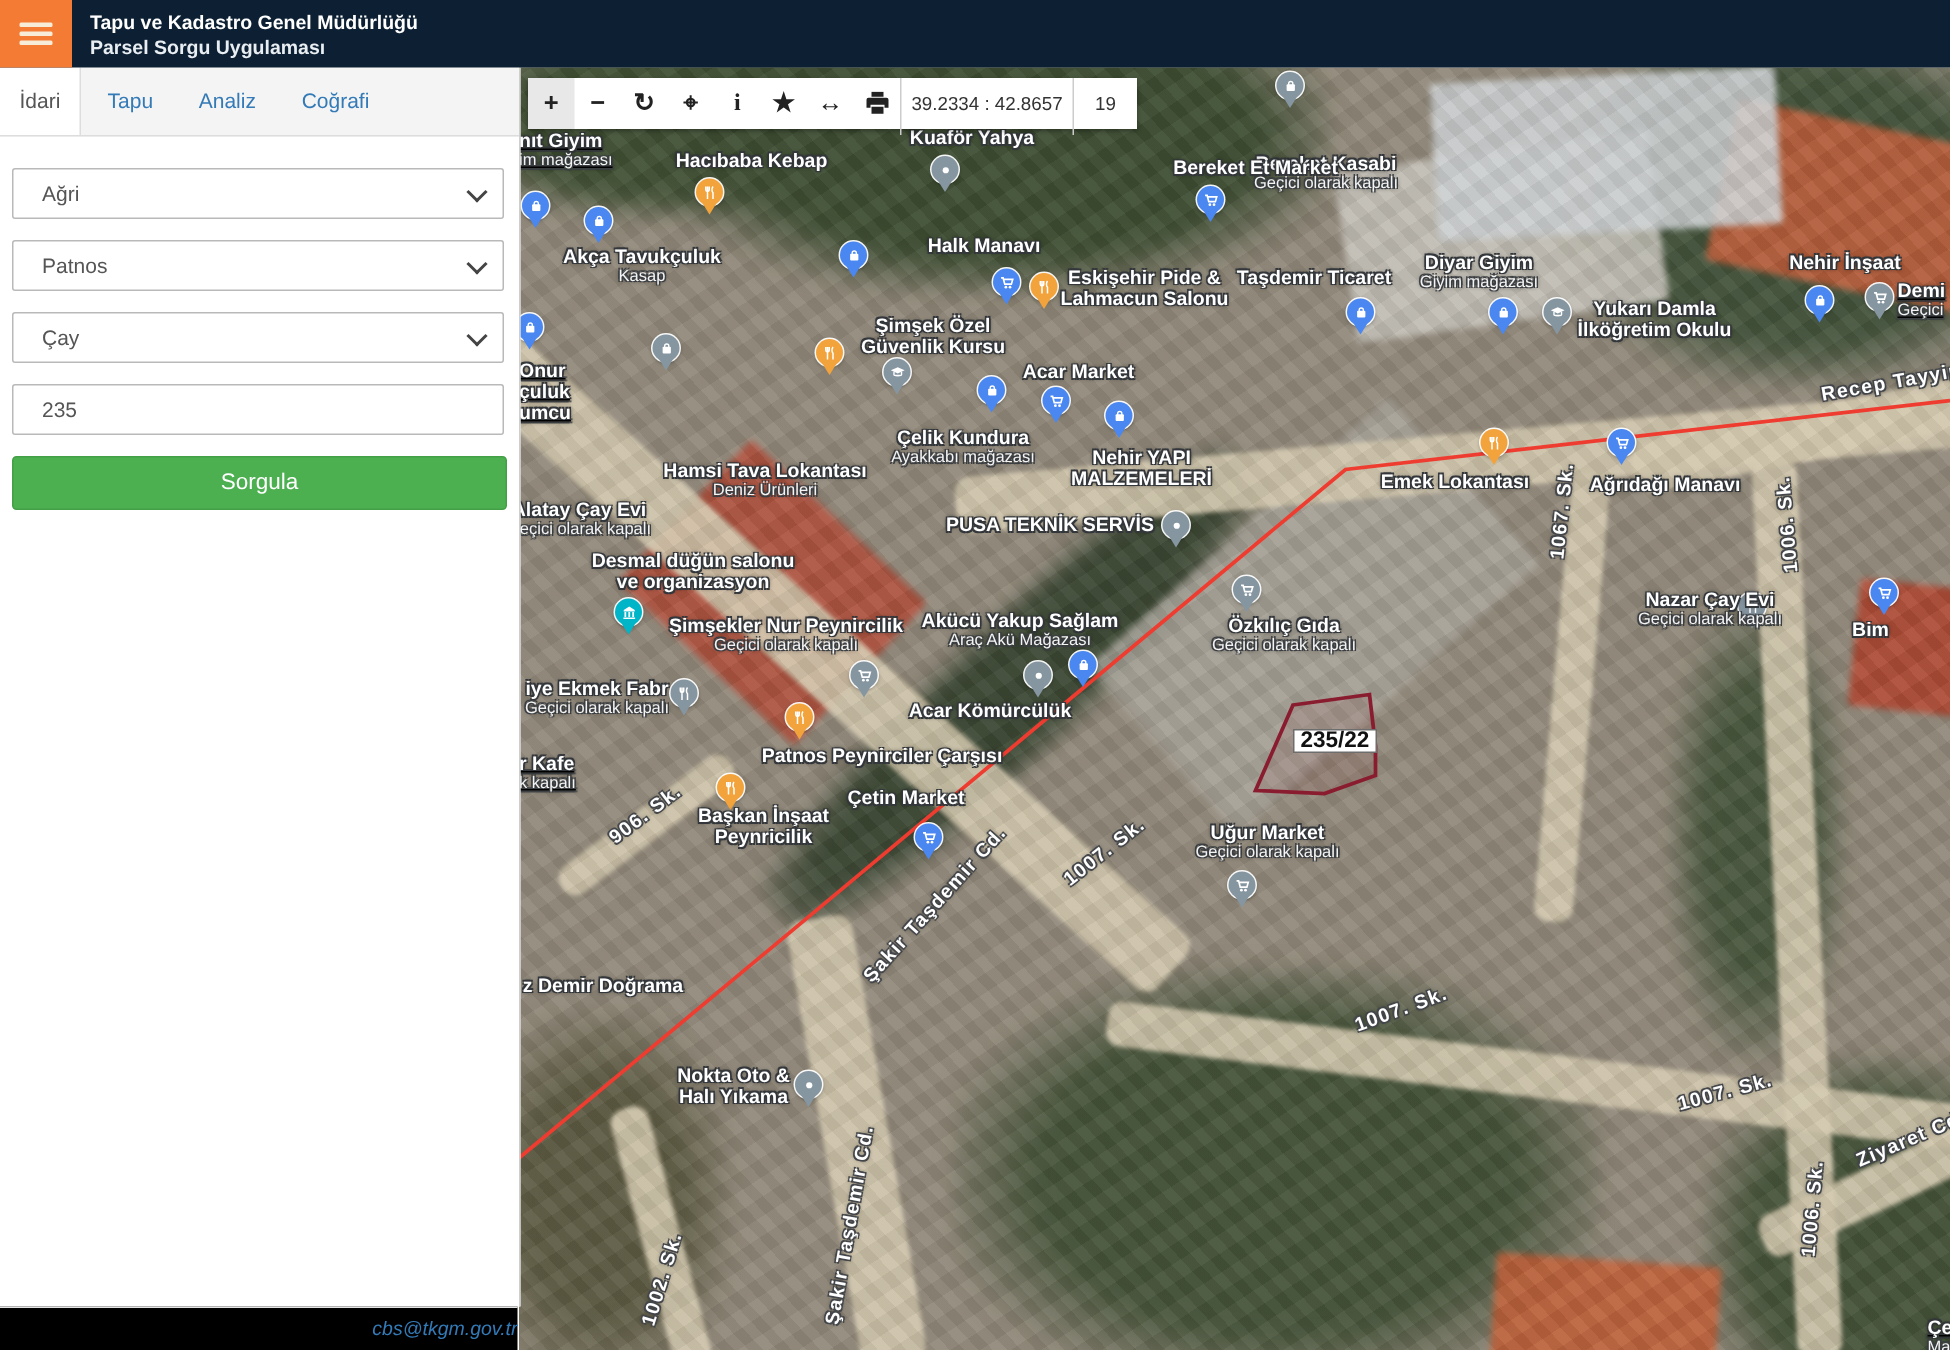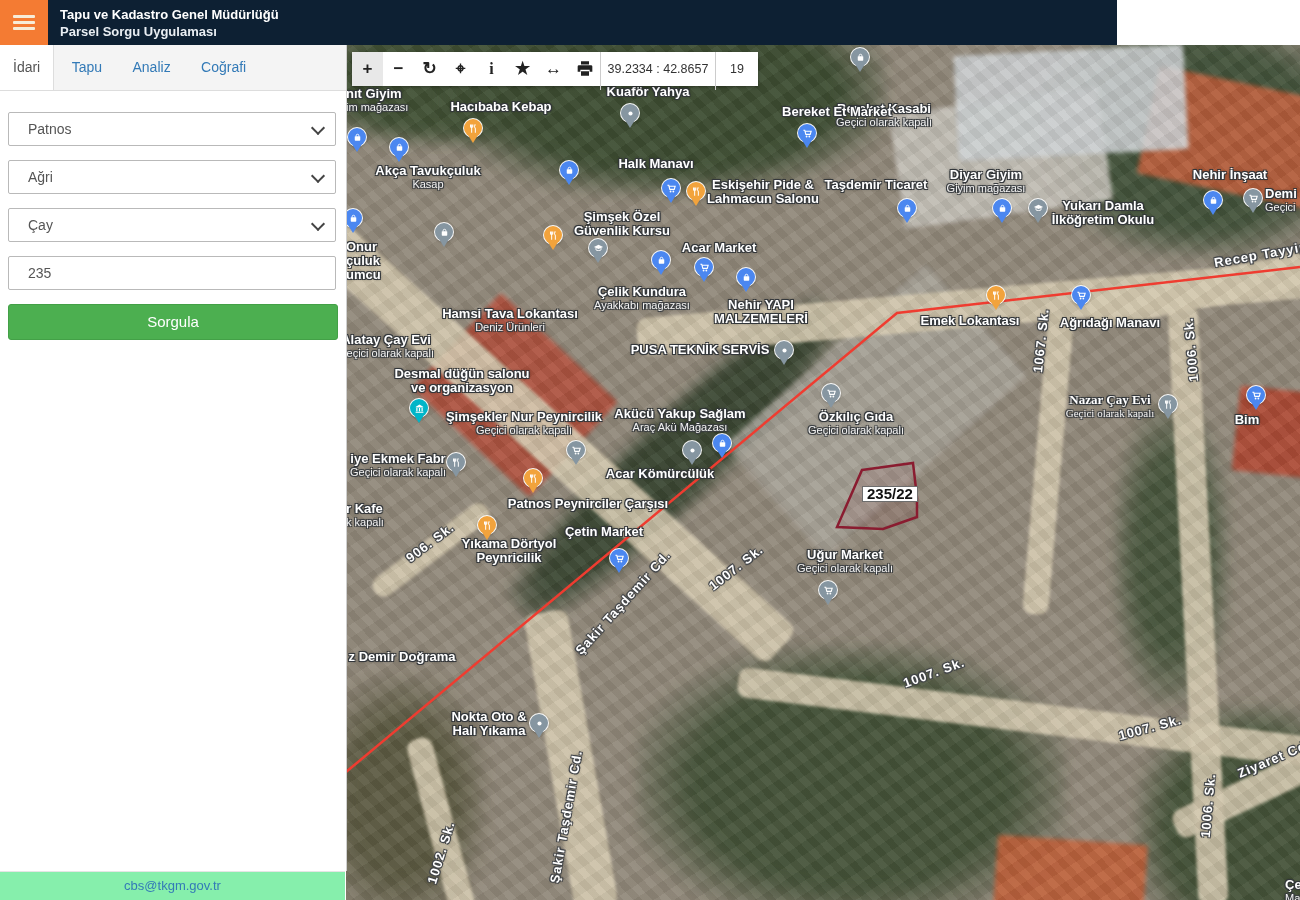--- a/index.html
+++ b/index.html
@@ -1,53 +1,53 @@
 <!DOCTYPE html>
 <html><head>
 <meta charset="utf-8">
 <style>
   html,body{margin:0;padding:0;}
   body{width:1300px;height:900px;overflow:hidden;font-family:"Liberation Sans",sans-serif;background:#fff;}
   .app{position:relative;width:1300px;height:900px;}
 
   
-  .header{position:absolute;left:0;top:0;width:1117px;height:45px;background:#0d2033;z-index:30;}
+  .header{position:absolute;left:0;top:0;width:1300px;height:45px;background:#0d2033;z-index:30;}
   .menu-btn{position:absolute;left:0;top:0;width:48px;height:45px;background:#f47b33;cursor:pointer;}
   .menu-btn .bar{position:absolute;left:13px;width:22px;height:3px;background:#f7ecd8;border-radius:1px;}
   .menu-btn .b1{top:15px}.menu-btn .b2{top:21px}.menu-btn .b3{top:27px}
   .header .t1{position:absolute;left:60px;top:7px;color:#fff;font-size:13px;font-weight:bold;}
   .header .t2{position:absolute;left:60px;top:24px;color:#e9eef3;font-size:13px;font-weight:bold;}
 
   
   .sidebar{position:absolute;left:0;top:45px;width:346px;height:826px;background:#fff;border-right:1px solid #cfcfcf;z-index:20;}
   .tabs{position:relative;height:45px;background:#f4f4f4;border-bottom:1px solid #ddd;}
   .tab{display:inline-block;height:44px;line-height:44px;padding:0 13px;font-size:14px;color:#337ab7;cursor:pointer;vertical-align:top;}
   .tab.active{background:#fff;color:#555;border-right:1px solid #ddd;height:45px;}
   .form{padding:21px 8px 0 8px;}
   .field{position:relative;width:326px;height:32px;border:1px solid #b9b9b9;border-radius:2px;background:#fff;margin-bottom:14px;font-size:14px;color:#555;}
   .selectbox{cursor:pointer;}
   .selectbox .val{position:absolute;left:19px;top:8px;}
   .chev{position:absolute;right:12px;top:10px;width:8px;height:8px;border-right:2px solid #444;border-bottom:2px solid #444;transform:rotate(45deg);}
   .field input{position:absolute;left:0;top:0;width:100%;height:100%;border:0;outline:none;padding-left:19px;font-size:14px;color:#555;font-family:"Liberation Sans",sans-serif;box-sizing:border-box;background:transparent;}
   .submit{width:328px;height:34px;margin-top:3px;background:#4caf50;border:1px solid #43a047;border-radius:3px;color:#fff;font-size:15px;text-align:center;line-height:34px;cursor:pointer;}
-  .side-footer{position:absolute;left:0;top:871px;width:345px;height:29px;background:#86efac;border-top:1px solid #e5e5e5;text-align:center;line-height:28px;font-size:13px;color:#337ab7;z-index:25;}
+  .side-footer{position:absolute;left:0;top:871px;width:345px;height:29px;background:#000000;border-top:1px solid #e5e5e5;text-align:right;line-height:28px;font-size:13px;color:#337ab7;z-index:25;font-style:italic;}
 
   
   .map{position:absolute;left:346px;top:45px;width:954px;height:855px;overflow:hidden;background:#91887a;cursor:default;}
   .blob{position:absolute;filter:blur(7px);}
   .roof{position:absolute;filter:blur(2px);border-radius:3px;}
   .road{position:absolute;background:#d3c8ae;border-radius:10px;filter:blur(1.5px);opacity:.9;}
   .grain{position:absolute;left:0;top:0;right:0;bottom:0;
     background:repeating-linear-gradient(47deg,rgba(40,35,25,.05) 0 7px,rgba(255,255,255,.04) 7px 14px),
                repeating-linear-gradient(-33deg,rgba(0,0,0,.04) 0 11px,rgba(255,255,255,.03) 11px 22px);}
   .veclayer{position:absolute;left:0;top:0;z-index:4;pointer-events:none;}
 
   
   .maplabel{position:absolute;z-index:6;text-align:center;white-space:nowrap;transform:translateX(-50%);pointer-events:none;}
-  .maplabel.left{transform:none;text-align:left;}
+  .maplabel.left{transform:none;text-align:left;text-decoration:underline;}
   .maplabel .l1{font-size:13px;font-weight:bold;color:#fff;line-height:14px;
     text-shadow:-1px -1px 0 #33373b,1px -1px 0 #33373b,-1px 1px 0 #33373b,1px 1px 0 #33373b,0 0 3px rgba(0,0,0,.85);}
   .maplabel .l2{font-size:11px;font-weight:normal;color:#f4f4f4;line-height:13px;
     text-shadow:-1px -1px 0 #3a3e42,1px -1px 0 #3a3e42,-1px 1px 0 #3a3e42,1px 1px 0 #3a3e42,0 0 3px rgba(0,0,0,.85);}
   .street{position:absolute;z-index:6;white-space:nowrap;font-size:13px;font-weight:bold;color:#fff;letter-spacing:1px;
     text-shadow:-1px -1px 0 #43464a,1px -1px 0 #43464a,-1px 1px 0 #43464a,1px 1px 0 #43464a,0 0 3px rgba(0,0,0,.8);
     transform-origin:center;pointer-events:none;}
 
   
   .pin{position:absolute;z-index:5;width:18px;height:18px;border-radius:50%;display:flex;align-items:center;justify-content:center;
@@ -119,25 +119,25 @@
 
   <div class="sidebar">
     <div class="tabs">
       <div class="tab active">İdari</div>
       <div class="tab">Tapu</div>
       <div class="tab">Analiz</div>
       <div class="tab">Coğrafi</div>
     </div>
     <div class="form">
       <div class="field selectbox">
-        <span class="val">Patnos</span>
+        <span class="val">Ağri</span>
         <span class="chev"></span>
       </div>
       <div class="field selectbox">
-        <span class="val">Ağri</span>
+        <span class="val">Patnos</span>
         <span class="chev"></span>
       </div>
       <div class="field selectbox">
         <span class="val">Çay</span>
         <span class="chev"></span>
       </div>
       <div class="field">
         <input value="235" style="">
       </div>
       <div class="submit">Sorgula</div>
@@ -274,21 +274,21 @@
           <div class="l2">Geçici olarak kapalı</div>
         </div>
         <div class="maplabel" style="left: 334px; top: 362px;">
           <div class="l1">Akücü Yakup Sağlam</div>
           <div class="l2">Araç Akü Mağazası</div>
         </div>
         <div class="maplabel" style="left: 510px; top: 365px;">
           <div class="l1">Özkılıç Gıda</div>
           <div class="l2">Geçici olarak kapalı</div>
         </div>
-        <div class="maplabel" style="left: 764px; top: 348px; font-family: Liberation Serif, serif;">
+        <div class="maplabel" style="left: 794px; top: 348px;">
           <div class="l1">Nazar Çay Evi</div>
           <div class="l2">Geçici olarak kapalı</div>
         </div>
         <div class="maplabel" style="left: 901px; top: 368px;">
           <div class="l1">Bim</div>
         </div>
         <div class="maplabel" style="left: 52px; top: 407px;">
           <div class="l1">iye Ekmek Fabr</div>
           <div class="l2">Geçici olarak kapalı</div>
         </div>
@@ -296,21 +296,21 @@
           <div class="l1">Acar Kömürcülük</div>
         </div>
         <div class="maplabel left" style="left: 0px; top: 457px;">
           <div class="l1">r Kafe</div>
           <div class="l2">k kapalı</div>
         </div>
         <div class="maplabel" style="left: 242px; top: 452px;">
           <div class="l1">Patnos Peynirciler Çarşısı</div>
         </div>
         <div class="maplabel" style="left: 163px; top: 492px;">
-          <div class="l1">Yıkama Dörtyol</div>
+          <div class="l1">Başkan İnşaat</div>
           <div class="l1">Peynricilik</div>
         </div>
         <div class="maplabel" style="left: 258px; top: 480px;">
           <div class="l1">Çetin Market</div>
         </div>
         <div class="maplabel" style="left: 499px; top: 503px;">
           <div class="l1">Uğur Market</div>
           <div class="l2">Geçici olarak kapalı</div>
         </div>
         <div class="maplabel" style="left: 56px; top: 605px;">

